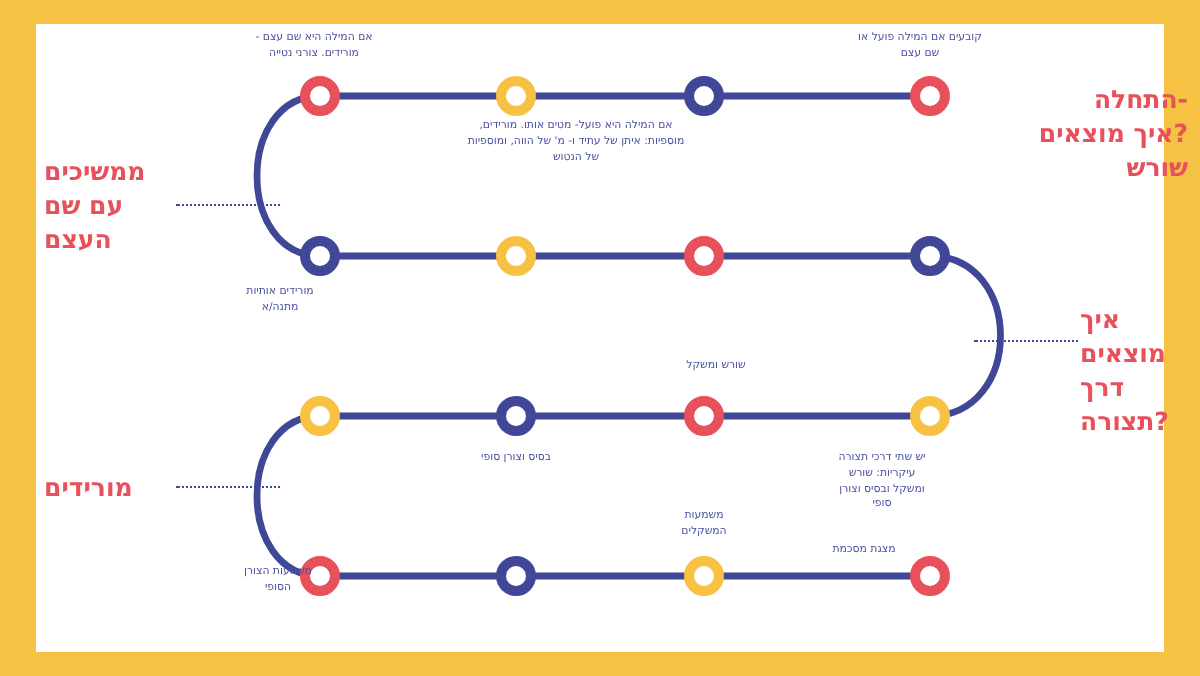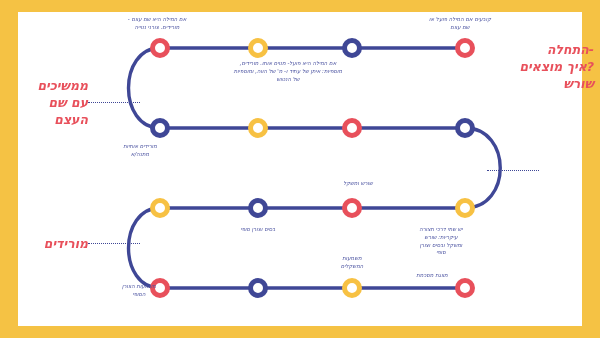--- a/index.html
+++ b/index.html
@@ -1,21 +1,21 @@
 <!DOCTYPE html>
 <html lang="he" dir="rtl"><head>
 <meta charset="utf-8">
 <style>
   html,body{margin:0;padding:0;}
   body{
     width:600px;height:338px;overflow:hidden;
     background:#f5c244;
     font-family:"DejaVu Sans","Liberation Sans",sans-serif;
   }
-  #page{position:relative;width:600px;height:338px;background:#f5c244;font-style:italic;}
+  #page{position:relative;width:600px;height:338px;background:#f5c244;}
   #canvas{
     position:absolute;left:18px;top:12px;
     width:564px;height:314px;
     background:#ffffff;
   }
   svg#paths{position:absolute;left:0;top:0;width:600px;height:338px;}
 
   .node{
     position:absolute;border-radius:50%;
     box-sizing:border-box;
@@ -38,21 +38,21 @@
   .side-head{
     position:absolute;
     color:#e8505b;
     font-size:12.5px;
     font-weight:bold;
     line-height:1.35;
     direction:rtl;
     white-space:pre-line;
   }
   .side-head.right{text-align:right;}
-  .side-head.left{text-align:right;}
+  .side-head.left{text-align:left;}
   .dotline{position:absolute;height:0;border-top:1.6px dotted #3f4796;}
 </style>
 </head>
 <body>
 
 <div id="page">
 
   <div id="canvas"></div>
 
   <svg id="paths" viewBox="0 0 600 338">
@@ -128,16 +128,20 @@
   <div class="node red" style="left:465px;top:288px;"></div>
   <div class="lbl" style="left:432px;top:272px;width:90px;">מצגת מסכמת</div>
 
   <div class="side-head right" style="left:498px;top:42px;width:96px;">-התחלה
 ?איך מוצאים שורש</div>
 
   <div class="side-head left" style="left:22px;top:78px;width:66px;">ממשיכים
 עם שם
 העצם</div>
 
+  <div class="side-head left" style="left:540px;top:152px;width:54px;">איך
+מוצאים
+דרך
+?תצורה</div>
 
   <div class="side-head left" style="left:22px;top:236px;width:66px;">מורידים</div>
 
 </div>
 
 </body></html>

